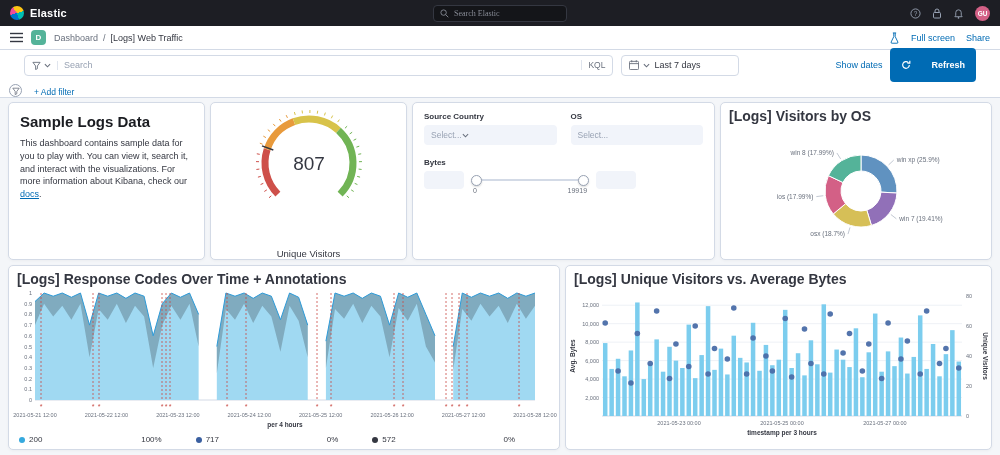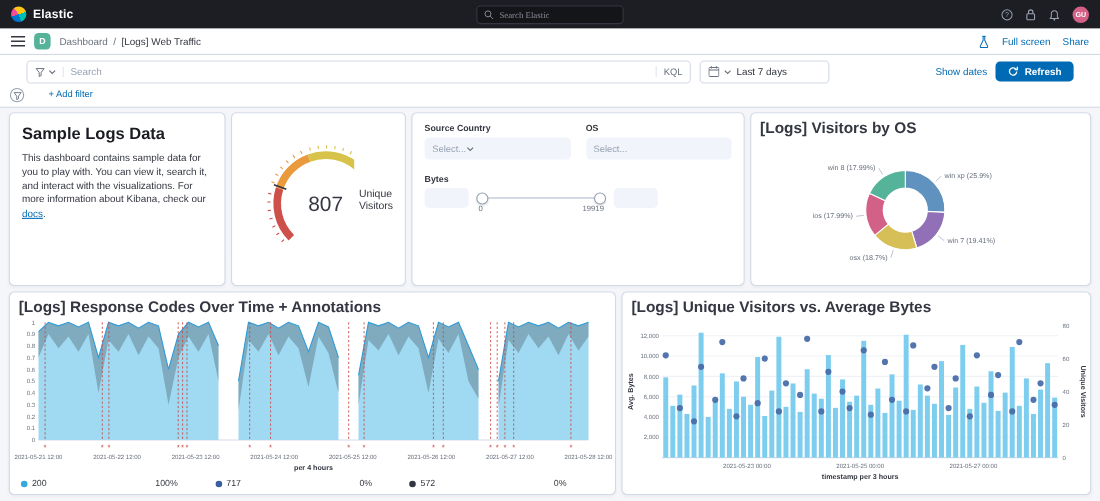--- a/index.html
+++ b/index.html
@@ -31,41 +31,41 @@
   
   .querybar{height:30px;background:#fff;display:flex;align-items:center;gap:8px;padding:0 24px}
   .search-box{flex:1;height:21px;border:1px solid #D3DAE6;border-radius:4px;background:#fff;display:flex;align-items:center;gap:6px;padding:0 7px}
   .search-prefix{display:flex;align-items:center;gap:3px;padding-right:6px;border-right:1px solid #E0E5EE}
   .search-box input{flex:1;border:none;outline:none;font-size:9px;color:#343741;font-family:"Liberation Sans",sans-serif;min-width:0}
   .search-box input::placeholder{color:#98A2B3}
   .kql{font-size:8.5px;color:#69707D;padding-left:6px;border-left:1px solid #E0E5EE;cursor:pointer}
   .date-group{width:118px;height:21px;border:1px solid #D3DAE6;border-radius:4px;display:flex;align-items:center;gap:4px;padding:0 7px;background:#fff;cursor:pointer}
   .date-label{font-size:9px;color:#343741;white-space:nowrap}
   .show-dates{margin-left:88px;font-size:9px;color:#006BB4;white-space:nowrap;cursor:pointer}
-  .refresh-btn{height:18px;background:#006BB4;border:none;border-radius:4px;color:#fff;font-size:9px;font-weight:600;display:flex;align-items:center;gap:5px;padding:0 11px;cursor:pointer;font-family:"Liberation Sans",sans-serif}
+  .refresh-btn{height:34px;background:#006BB4;border:none;border-radius:4px;color:#fff;font-size:9px;font-weight:600;display:flex;align-items:center;gap:20px;padding:0 11px;cursor:pointer;font-family:"Liberation Sans",sans-serif}
 
   
-  .filterbar{height:18px;background:#fff;border-bottom:1px solid #D3DAE6;display:flex;align-items:flex-start;gap:22px;padding:0 9px}
+  .filterbar{height:18px;background:#fff;border-bottom:1px solid #D3DAE6;display:flex;align-items:flex-end;gap:12px;padding:0 9px}
   .filter-circle{width:13px;height:13px;border:1px solid #98A2B3;border-radius:50%;display:flex;align-items:center;justify-content:center;cursor:pointer}
   .add-filter{font-size:8.5px;color:#006BB4;cursor:pointer}
 
   
   .dash{height:357px;padding:4px 8px;display:flex;flex-direction:column;gap:5px}
   .row{display:flex;gap:5px}
   .row1{height:158px}
   .row2{height:185px}
   .panel{background:#fff;border:1px solid #D3DAE6;border-radius:5px;box-shadow:0 1px 3px rgba(0,0,0,.04);overflow:hidden}
   .panel-title{font-size:14px;font-weight:700;color:#343741;padding:5px 8px 1px;cursor:pointer}
 
   .p-sample{width:197px;padding:10px 11px}
   .p-sample h2{font-size:15px;font-weight:700;color:#1A1C21;margin-bottom:7px}
   .p-sample p{font-size:9px;line-height:1.42;color:#343741}
   .doc-link{color:#006BB4;text-decoration:underline;cursor:pointer}
 
-  .p-gauge{width:159px;display:flex;flex-direction:row;align-items:center;justify-content:space-between;gap:4px}
+  .p-gauge{width:197px;display:flex;flex-direction:column;align-items:center;justify-content:space-between;gap:4px}
   .gauge-label{font-size:9.5px;color:#343741;margin-top:2px}
 
   .p-controls{width:303px;padding:9px 11px}
   .ctrl-row{display:flex;gap:14px}
   .ctrl{flex:1}
   .ctrl-label{font-size:8px;font-weight:700;color:#343741;margin-bottom:4px}
   .select{height:20px;background:#F1F4FA;border-radius:4px;display:flex;align-items:center;justify-content:flex-start;padding:0 7px;cursor:pointer}
   .sel-ph{font-size:8.5px;color:#98A2B3}
   .bytes{margin-top:13px;width:76%}
   .bytes-row{display:flex;align-items:flex-start;gap:7px}

